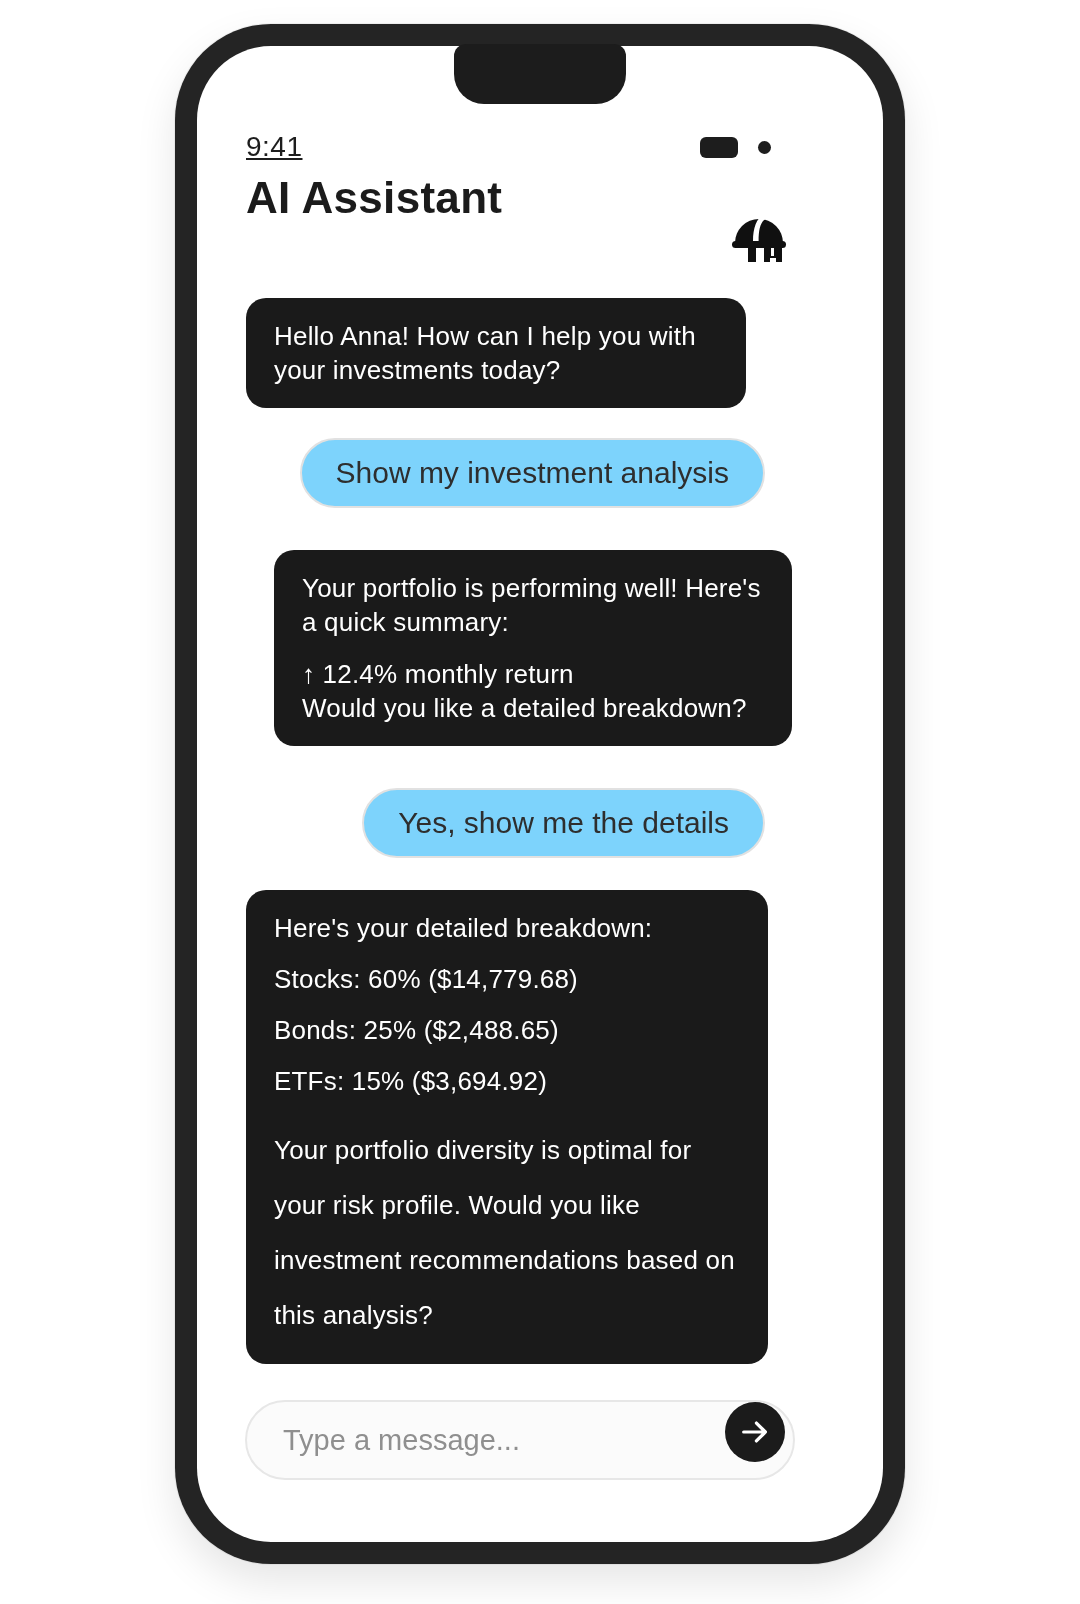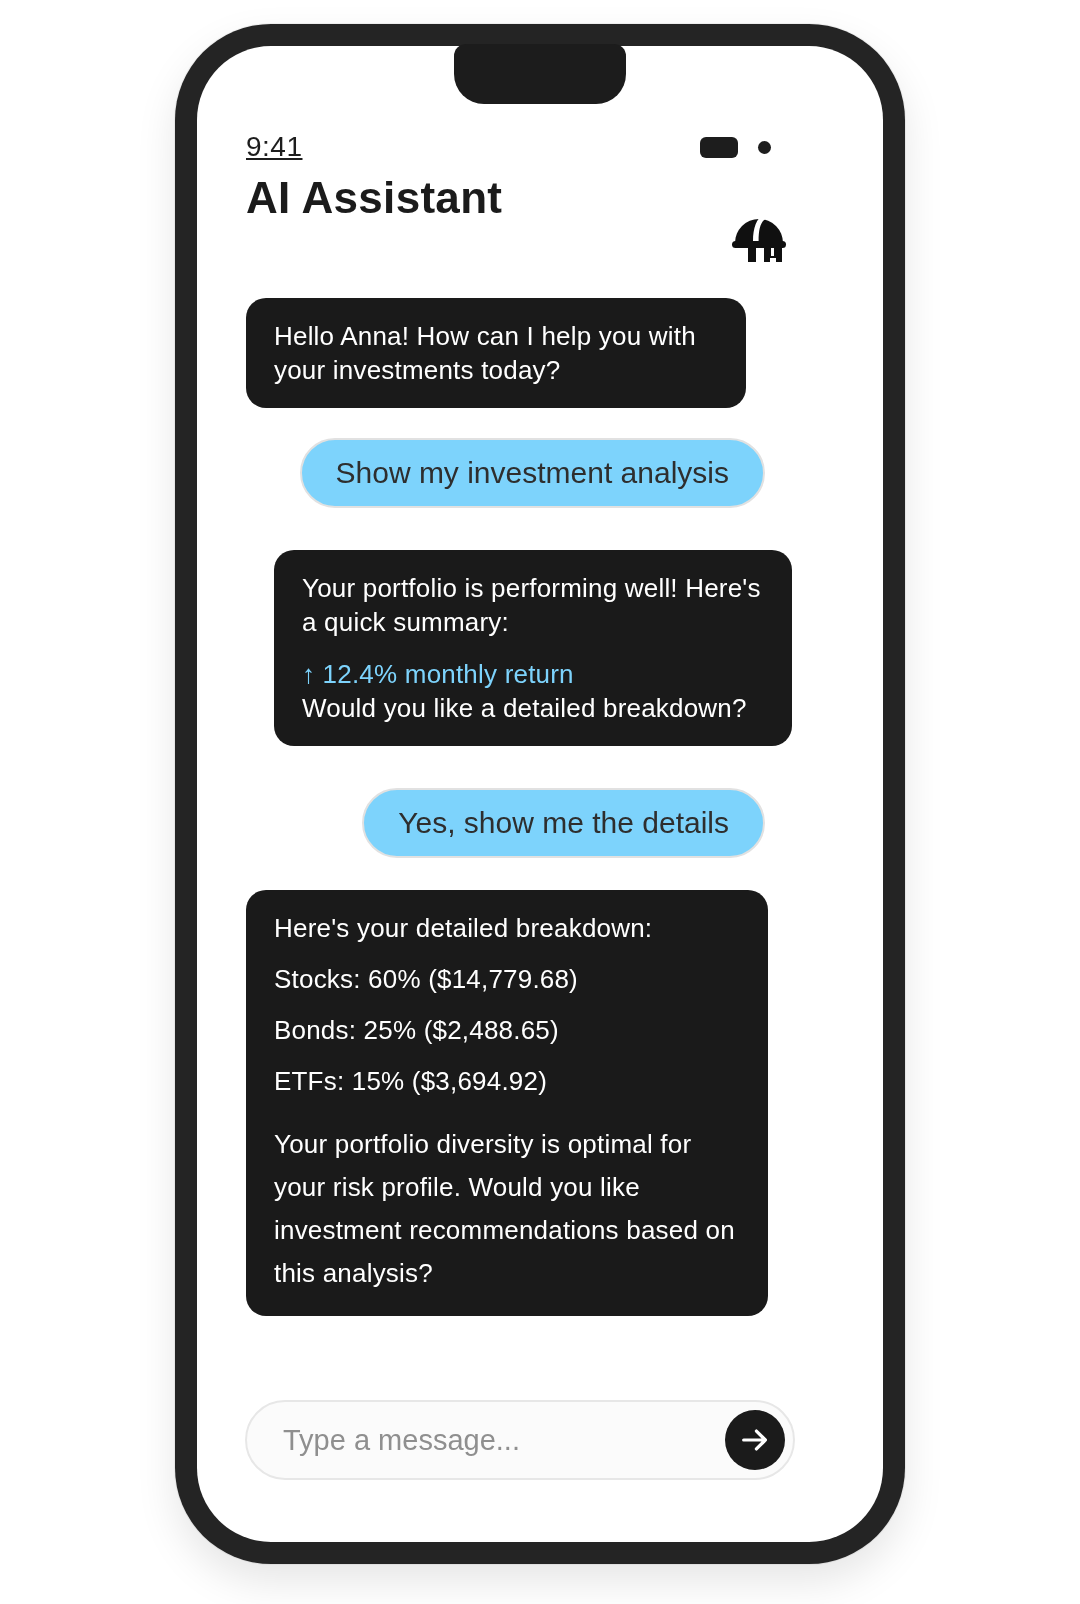--- a/index.html
+++ b/index.html
@@ -46,30 +46,30 @@
   .bubble-dark p{margin:0;}
   .bubble-user{
     position:absolute;right:118px;background:#7dd3fc;color:#2e2e2e;
     border:2px solid #e1e1e1;border-radius:36px;height:66px;line-height:66px;
     padding:0 34px;font-size:30px;white-space:nowrap;
   }
   .b1{top:252px;max-width:444px;}
   .u1{top:392px;}
   .b2{top:504px;width:462px;margin-left:28px;}
   .b2 .intro{margin:0 0 18px 0;}
-  .green-line{color:#7dd3fc;}
+  .green-line{color:#ffffff;}
   .u2{top:742px;}
   .b3{top:844px;width:466px;}
   .b3 p{margin:0 0 17px 0;}
-  .b3 p.outro{margin:25px 0 0 0;line-height:43px;}
+  .b3 p.outro{margin:25px 0 0 0;line-height:55px;}
   
   .composer{
     position:absolute;left:48px;top:1354px;width:550px;height:80px;
     background:#fbfbfb;border:2px solid #e7e7e7;border-radius:42px;
-    display:flex;align-items:center;box-sizing:border-box;
+    display:flex;align-items:flex-start;box-sizing:border-box;
   }
   .composer input{
     flex:1;height:100%;border:none;background:transparent;outline:none;
     font-family:"Liberation Sans", sans-serif;font-size:29px;color:#444;
     padding:0 10px 0 36px;
   }
   .composer input::placeholder{color:#8f8f8f;}
   .send-btn{
     width:60px;height:60px;min-width:60px;border-radius:50%;background:#1b1b1b;
     border:none;margin-right:8px;display:flex;align-items:center;justify-content:center;

